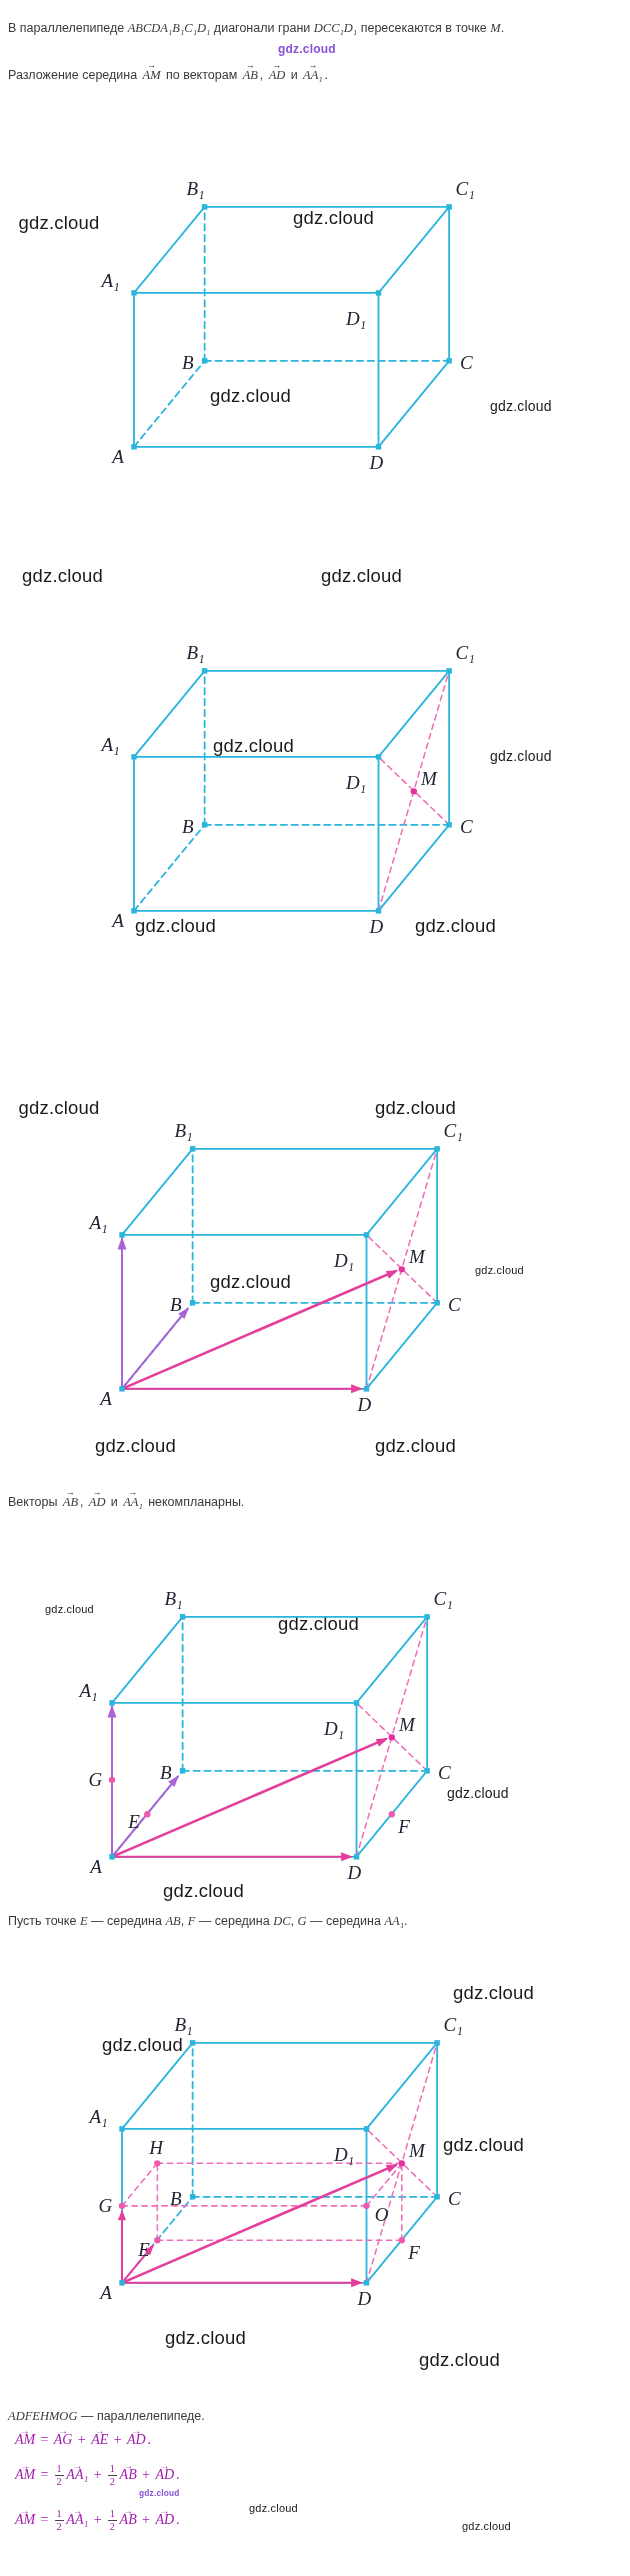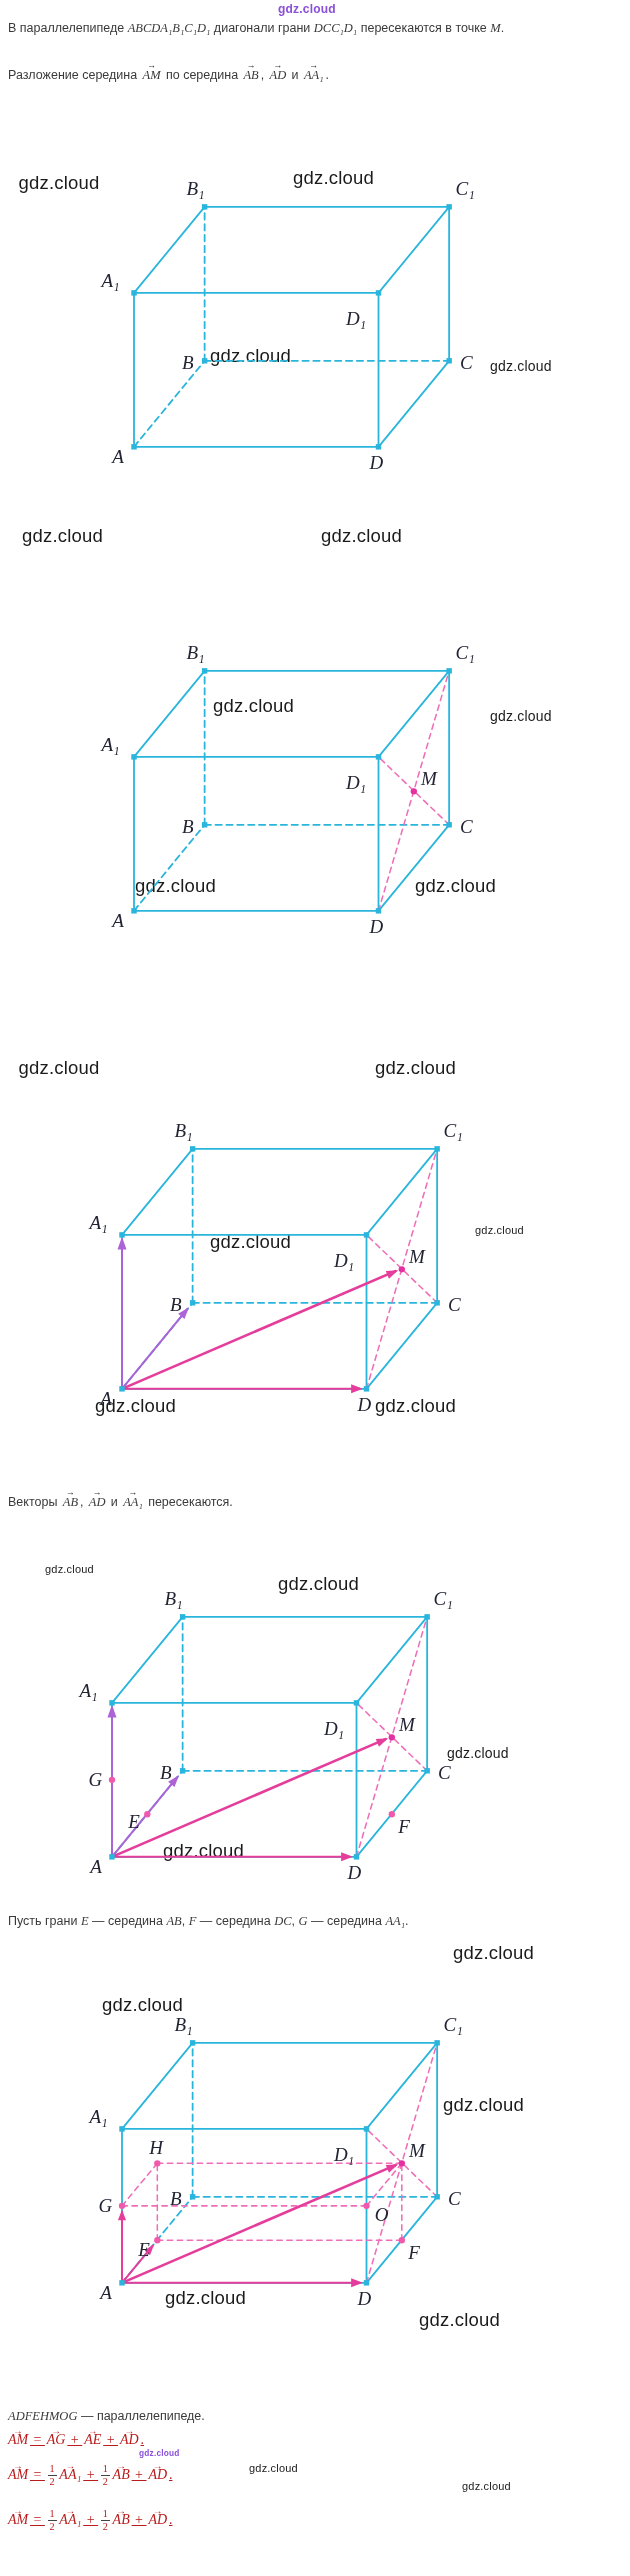--- a/index.html
+++ b/index.html
@@ -4,27 +4,27 @@
 <style>
   html,body{margin:0;padding:0;background:#ffffff;}
   .page{position:relative;width:631px;height:2576px;background:#fff;overflow:hidden;
         font-family:"Liberation Sans",sans-serif;color:#3a3a3a;}
   .txt{position:absolute;left:8px;margin:0;font-size:12.5px;line-height:1.5;width:616px;}
   .has-vec{padding-top:9.3px;}
   .m{font-family:"Liberation Serif",serif;font-style:italic;}
   .vec{font-family:"Liberation Serif",serif;font-style:italic;position:relative;display:inline-block;margin:0 1.9px;}
   .vec::after{content:"→";position:absolute;left:0;right:0;top:-0.78em;font-size:0.7em;
               text-align:center;font-style:normal;}
-  .formula{position:absolute;left:6px;margin:0;font-family:"Liberation Serif",serif;
-           font-size:14px;color:#b91c1c;line-height:1.2;padding-top:8.3px;text-decoration:underline;}
+  .formula{position:absolute;left:13px;margin:0;font-family:"Liberation Serif",serif;
+           font-size:14px;color:#a21caf;line-height:1.2;padding-top:8.3px;}
   .frac{display:inline-block;vertical-align:-0.55em;text-align:center;font-size:10.2px;
         line-height:1.15;margin:0 0.9px 0 2.8px;font-style:normal;font-family:"Liberation Serif",serif;}
   .frac .num{display:block;border-bottom:0.9px solid #444;padding:0 1.9px;}
   .frac .den{display:block;}
-  .wm{position:absolute;color:#1b1b1b;font-weight:500;white-space:nowrap;letter-spacing:0.2px;}
+  .wm{position:absolute;color:#1b1b1b;font-weight:500;white-space:nowrap;letter-spacing:0.2px;margin-top:40px;}
   .wm-lg{font-size:18.5px;}
   .wm-md{font-size:14px;}
   .wm-sm{font-size:11px;}
   .wm-xs{font-size:8.3px;}
   .wm-purple{color:#8a50d7;font-weight:700;}
   .diagram{position:absolute;}
   
   .ec{stroke:#2ab5dc;stroke-width:2;fill:none;stroke-linecap:round;}
   .ech{stroke:#2ab5dc;stroke-width:2;fill:none;stroke-dasharray:7 5;stroke-linecap:round;}
   .pd{stroke:#ef6eb8;stroke-width:1.7;fill:none;stroke-dasharray:6 5;stroke-linecap:round;}
@@ -40,21 +40,21 @@
 </style>
 </head>
 <body>
 
 <div class="page">
 
   <span class="wm wm-purple" style="left:278px;top:1.9px;font-size:12px">gdz.cloud</span>
 
   <p class="txt" style="top:18.5px"><span>В параллелепипеде </span><span class="m">ABCDA₁B₁C₁D₁</span><span> диагонали грани </span><span class="m">DCC₁D₁</span><span> пересекаются в точке </span><span class="m">M</span><span>.</span></p>
 
-  <p class="txt has-vec" style="top:57px"><span>Разложение середина </span><span class="vec">AM</span><span> по середина </span><span class="vec">AB</span><span>, </span><span class="vec">AD</span><span> и </span><span class="vec">AA₁</span><span>.</span></p>
+  <p class="txt has-vec" style="top:57px"><span>Разложение середина </span><span class="vec">AM</span><span> по векторам </span><span class="vec">AB</span><span>, </span><span class="vec">AD</span><span> и </span><span class="vec">AA₁</span><span>.</span></p>
 
   <span class="wm wm-lg" style="left:18.5px;top:172px">gdz.cloud</span>
   <span class="wm wm-lg" style="left:293px;top:167px">gdz.cloud</span>
   <span class="wm wm-lg" style="left:210px;top:345px">gdz.cloud</span>
   <span class="wm wm-md" style="left:490px;top:358px">gdz.cloud</span>
 
   <svg class="diagram" style="left:79px;top:148px" width="436" height="326" viewBox="0 0 480 360">
     <g>
       <path class="ech" d="M60 330 L138 235 M138 235 L408 235 M138 235 L138 65"></path>
     </g>
@@ -176,21 +176,21 @@
       <text class="vlabel" x="320" y="355">D</text>
       <text class="vlabel" x="24" y="154">A₁</text>
       <text class="vlabel" x="118" y="52">B₁</text>
       <text class="vlabel" x="415" y="52">C₁</text>
       <text class="vlabel" x="294" y="196">D₁</text>
       <text class="vlabel" x="377" y="191">M</text>
     </g>
   </svg>
 
 
-  <p class="txt has-vec" style="top:1484px"><span>Векторы </span><span class="vec">AB</span><span>, </span><span class="vec">AD</span><span> и </span><span class="vec">AA₁</span><span> пересекаются.</span></p>
+  <p class="txt has-vec" style="top:1484px"><span>Векторы </span><span class="vec">AB</span><span>, </span><span class="vec">AD</span><span> и </span><span class="vec">AA₁</span><span> некомпланарны.</span></p>
 
   <span class="wm wm-sm" style="left:45px;top:1563px">gdz.cloud</span>
   <span class="wm wm-lg" style="left:278px;top:1573px">gdz.cloud</span>
   <span class="wm wm-md" style="left:447px;top:1745px">gdz.cloud</span>
   <span class="wm wm-lg" style="left:163px;top:1840px">gdz.cloud</span>
 
   <svg class="diagram" style="left:57px;top:1558px" width="436" height="326" viewBox="0 0 480 360">
     <g>
       <path class="ech" d="M60 330 L138 235 M138 235 L408 235 M138 235 L138 65"></path>
     </g>
@@ -239,21 +239,21 @@
       <text class="vlabel" x="118" y="52">B₁</text>
       <text class="vlabel" x="415" y="52">C₁</text>
       <text class="vlabel" x="294" y="196">D₁</text>
       <text class="vlabel" x="377" y="191">M</text>
       <text class="vlabel" x="34" y="252">G</text>
       <text class="vlabel" x="78" y="298">E</text>
       <text class="vlabel" x="376" y="304">F</text>
     </g>
   </svg>
 
-  <p class="txt" style="top:1912px"><span>Пусть грани </span><span class="m">E</span><span> — середина </span><span class="m">AB</span><span>, </span><span class="m">F</span><span> — середина </span><span class="m">DC</span><span>, </span><span class="m">G</span><span> — середина </span><span class="m">AA₁</span><span>.</span></p>
+  <p class="txt" style="top:1912px"><span>Пусть точке </span><span class="m">E</span><span> — середина </span><span class="m">AB</span><span>, </span><span class="m">F</span><span> — середина </span><span class="m">DC</span><span>, </span><span class="m">G</span><span> — середина </span><span class="m">AA₁</span><span>.</span></p>
 
   <span class="wm wm-lg" style="left:453px;top:1942px">gdz.cloud</span>
   <span class="wm wm-lg" style="left:102px;top:1994px">gdz.cloud</span>
   <span class="wm wm-lg" style="left:443px;top:2094px">gdz.cloud</span>
   <span class="wm wm-lg" style="left:165px;top:2287px">gdz.cloud</span>
   <span class="wm wm-lg" style="left:419px;top:2309px">gdz.cloud</span>
 
   <svg class="diagram" style="left:67px;top:1984px" width="436" height="326" viewBox="0 0 480 360">
     <g>
       <path class="ech" d="M60 330 L138 235 M138 235 L408 235 M138 235 L138 65"></path>

